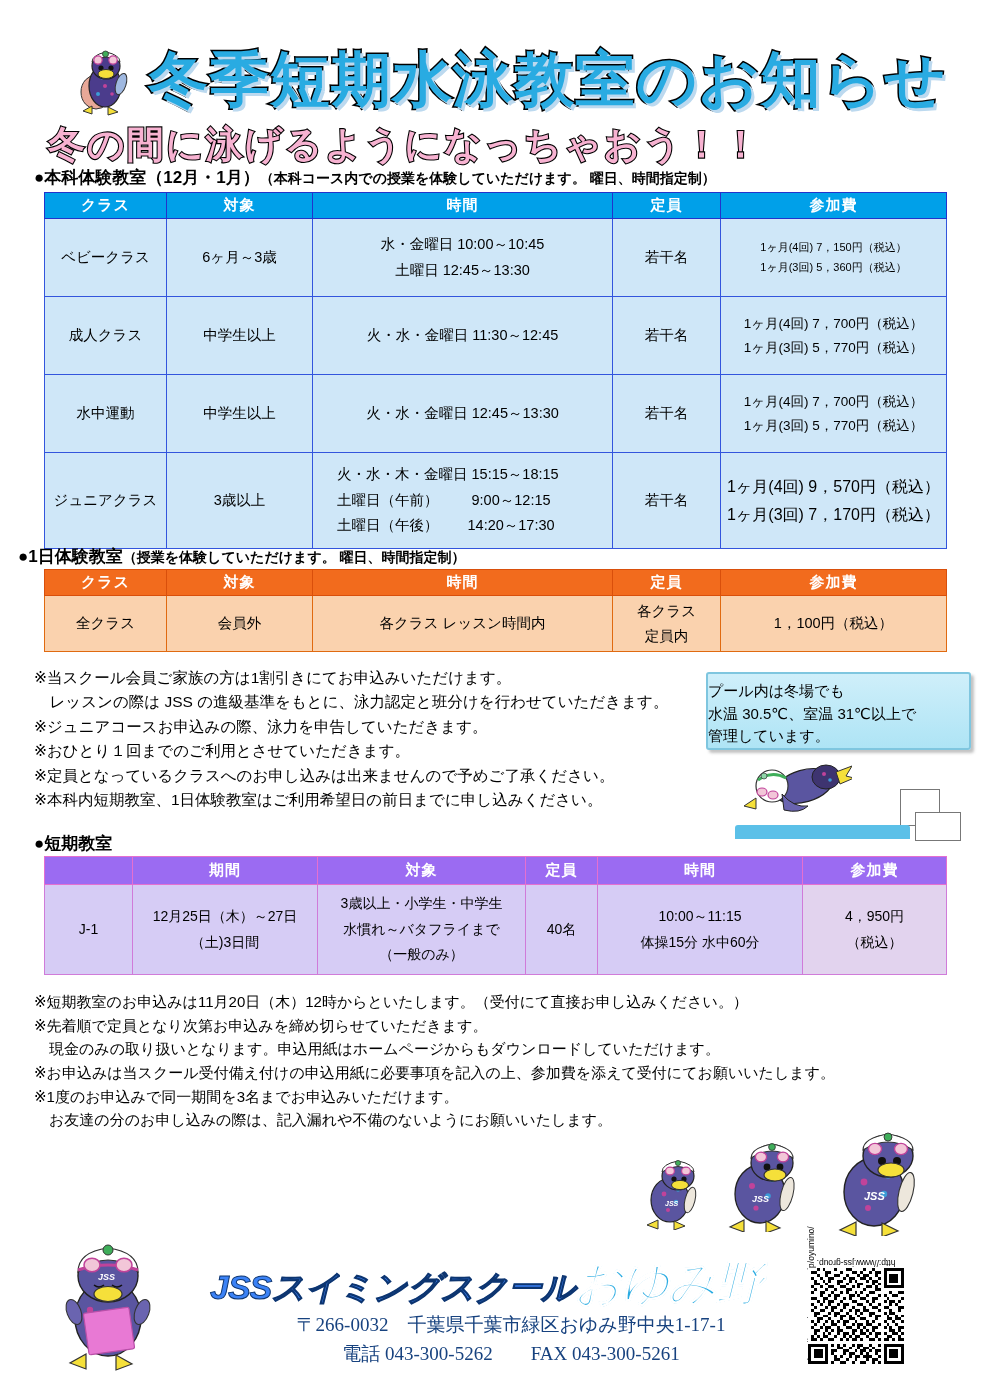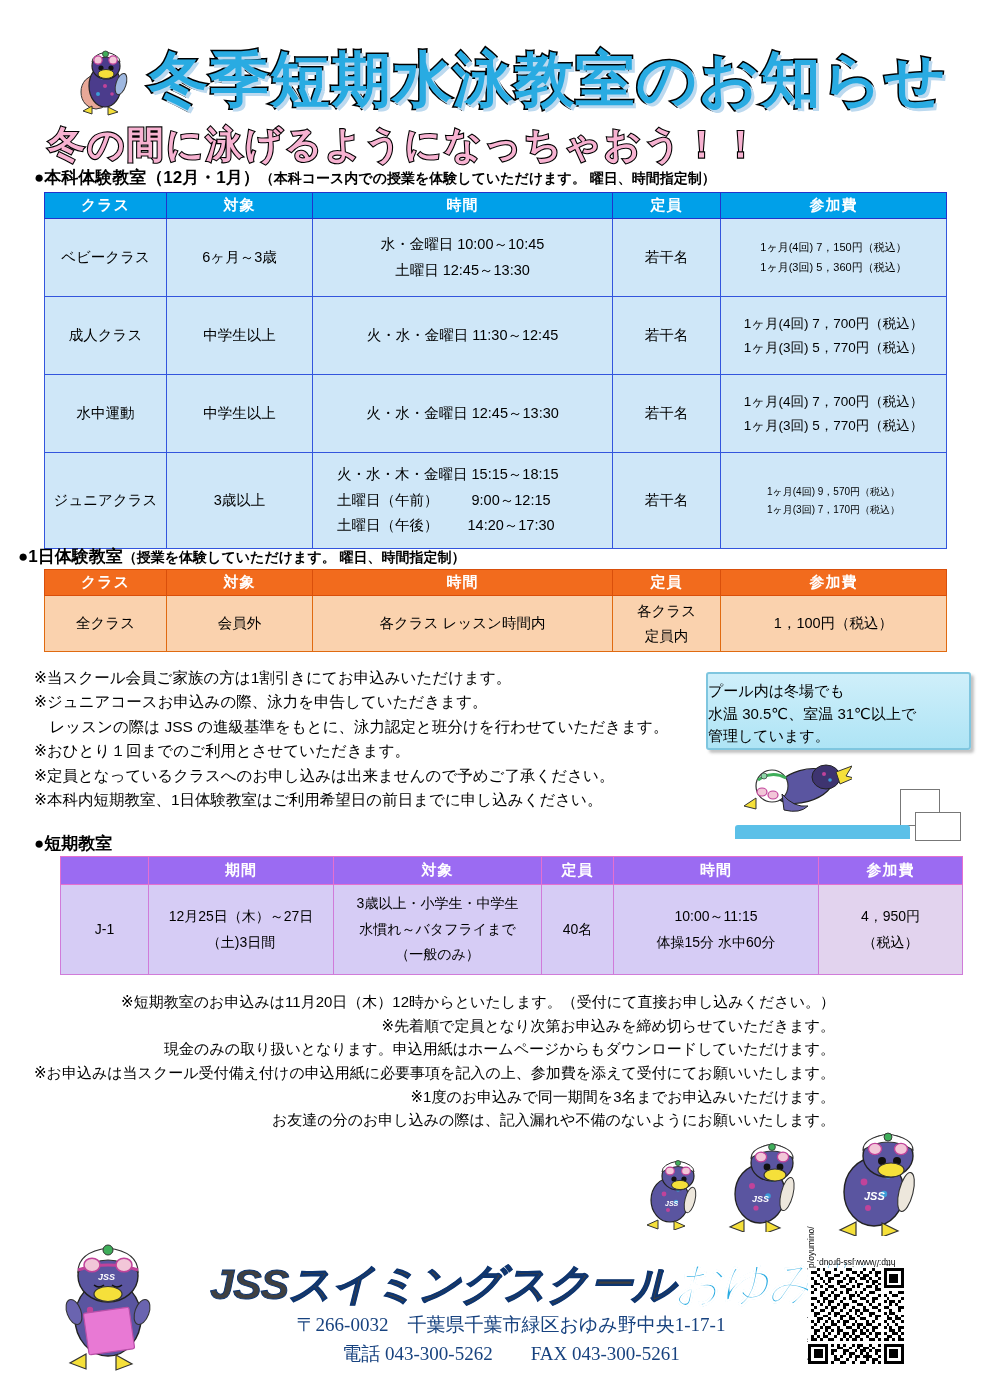--- a/index.html
+++ b/index.html
@@ -49,51 +49,51 @@
          line-height:1.75;color:#000;}
 
   
   .t2{left:44px;top:569px;width:902px;}
   .t2 th{background:#F26B1D;color:#fff;font-size:15px;font-weight:bold;height:25px;
          border:1.5px solid #D94F0B;letter-spacing:1px;}
   .t2 td{background:#FAD2AE;border:1.5px solid #E06A10;font-size:14.5px;
          line-height:1.7;color:#000;}
 
   
-  .t3{left:60px;top:856px;width:902px;}
+  .t3{left:44px;top:856px;width:902px;}
   .t3 th{background:#9B6BF2;color:#fff;font-size:15px;font-weight:bold;height:27px;
          border:1.5px solid #E56FD0;letter-spacing:1px;}
   .t3 td{background:#D6CCF5;border:1.5px solid #D07BD9;font-size:14px;
          line-height:1.85;color:#000;}
   .t3 td.fee{background:#E2D3EE;}
 
   
   .notes{position:absolute;font-size:15.5px;line-height:1.58;color:#000;white-space:nowrap;}
   .notes div{white-space:nowrap;}
-  .notes-b{font-size:15px;text-align:right;}
+  .notes-b{font-size:15px;}
 
   
   .infobox{
     position:absolute;left:676px;top:672px;width:265px;height:78px;
     background:linear-gradient(180deg,#CFEFFA 0%,#AEE4F5 100%);
     border:2px solid #7FC6DF;border-radius:3px;
     box-shadow:3px 3px 3px rgba(120,120,120,.45);
     font-size:15px;line-height:1.5;color:#000;
     padding:6px 0 0 0;box-sizing:border-box;margin-left:30px;
   }
 
   
   .pool{position:absolute;left:735px;top:825px;width:175px;height:14px;background:#5BC0E8;
         border-radius:3px 3px 0 0;}
   .block1{position:absolute;left:900px;top:789px;width:38px;height:35px;background:#fff;border:1.5px solid #777;}
   .block2{position:absolute;left:915px;top:812px;width:44px;height:27px;background:#fff;border:1.5px solid #777;}
 
   
   .logo{position:absolute;left:210px;top:1252px;white-space:nowrap;}
-  .logo .jss{font-size:43px;font-weight:bold;font-style:italic;color:#404040;letter-spacing:-1px;
+  .logo .jss{font-size:34px;font-weight:bold;font-style:italic;color:#3b82f6;letter-spacing:-1px;
               -webkit-text-stroke:1px #0d3570;}
   .logo .oyumi{font-size:47px;font-weight:bold;font-style:italic;color:#29ABE2;letter-spacing:-1px;
                -webkit-text-stroke:1px #fff;}
   .addr{position:absolute;left:0;top:1310px;width:990px;text-align:center;
         font-family:"Liberation Serif","DejaVu Serif",serif;
         font-size:19px;color:#17427F;line-height:1.55;}
   .addr div{white-space:nowrap;padding-left:32px;}
 
   
   .qr-wrap{position:absolute;left:808px;top:1268px;width:96px;height:96px;transform:rotate(180deg);}
@@ -185,21 +185,21 @@
         <td style="white-space:pre-line;font-size:13.5px">1ヶ月(4回)  7，700円（税込）
 1ヶ月(3回)  5，770円（税込）</td>
       </tr>
       <tr style="height:96px">
         <td>ジュニアクラス</td>
         <td>3歳以上</td>
         <td style="white-space:pre-line;text-align:left;padding-left:24px">火・水・木・金曜日  15:15～18:15
 土曜日（午前）　　 9:00～12:15
 土曜日（午後）　　14:20～17:30</td>
         <td>若干名</td>
-        <td style="white-space:pre-line;font-size:10px">1ヶ月(4回)  9，570円（税込）
+        <td style="white-space:pre-line;font-size:16px">1ヶ月(4回)  9，570円（税込）
 1ヶ月(3回)  7，170円（税込）</td>
       </tr>
     </tbody>
   </table>
 
   <div class="sec-head" style="left:18px;top:545px;">
     <span class="big"><span>●</span><span>1日体験教室</span></span><span class="small">（授業を体験していただけます。 曜日、時間指定制）</span>
   </div>
 
   <table class="t2">
@@ -226,22 +226,22 @@
       <td>各クラス  レッスン時間内</td>
       <td style="white-space:pre-line">各クラス
 定員内</td>
       <td>1，100円（税込）</td>
     </tr>
       </tbody>
   </table>
 
   <div class="notes" style="left:34px;top:666px;">
     <div>※当スクール会員ご家族の方は1割引きにてお申込みいただけます。</div>
+    <div>　レッスンの際は JSS の進級基準をもとに、泳力認定と班分けを行わせていただきます。</div>
     <div>※ジュニアコースお申込みの際、泳力を申告していただきます。</div>
-    <div>　レッスンの際は JSS の進級基準をもとに、泳力認定と班分けを行わせていただきます。</div>
     <div>※おひとり１回までのご利用とさせていただきます。</div>
     <div>※定員となっているクラスへのお申し込みは出来ませんので予めご了承ください。</div>
     <div>※本科内短期教室、1日体験教室はご利用希望日の前日までに申し込みください。</div>
   </div>
 
   <div class="infobox">
     <div>プール内は冬場でも</div>
     <div>水温 30.5℃、室温 31℃以上で</div>
     <div>管理しています。</div>
   </div>

